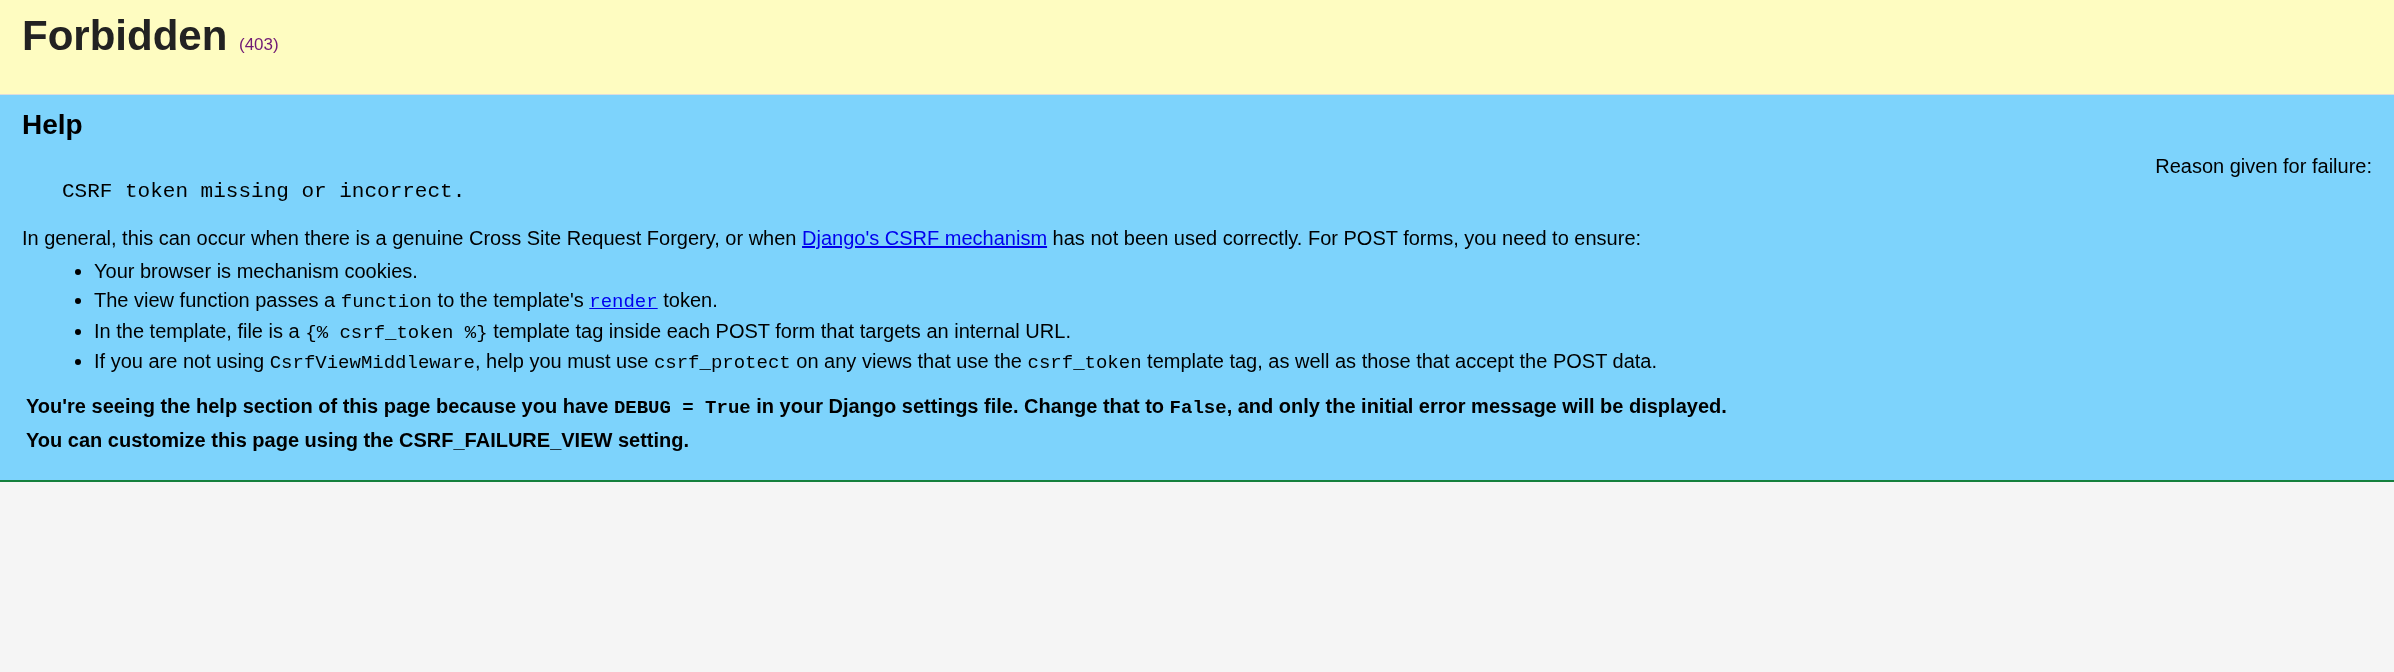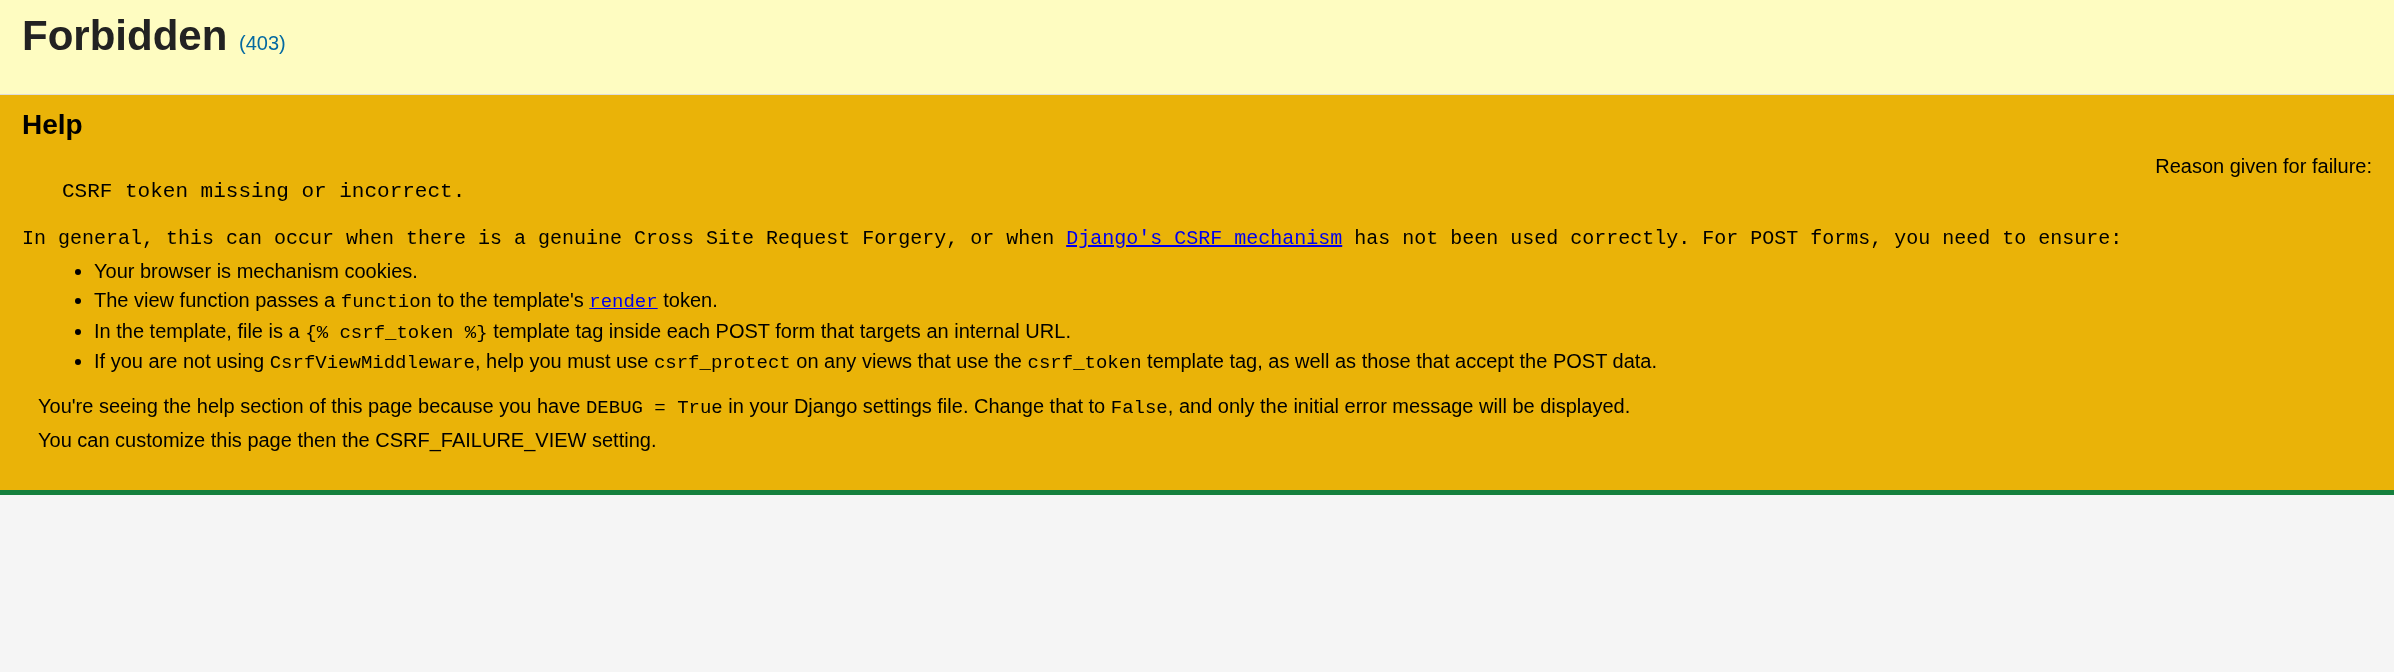--- a/index.html
+++ b/index.html
@@ -18,71 +18,71 @@
       padding: 12px 22px 18px 22px;
       border-bottom: 1px solid #ddd;
     }
     .header h1 {
       margin: 0 0 16px 0;
       font-size: 42px;
       font-weight: 600;
       color: #222;
     }
     .header h1 .code {
-      font-size: 20px;
+      font-size: 17px;
       font-weight: 400;
-      color: #0369a1;
+      color: #701a75;
     }
     .summary-msg {
       font-size: 20px;
       color: #000;
       margin: 0;
     }
     .help {
-      padding: 10px 22px 28px 22px;
-      background: #eab308;
-      border-bottom: 5px solid #15803d;
+      padding: 10px 22px 18px 22px;
+      background: #7dd3fc;
+      border-bottom: 2px solid #15803d;
     }
     .help h2 {
       margin: 4px 0 14px 0;
       font-size: 28px;
       font-weight: 700;
     }
     .reason-label {
       margin: 0 0 2px 0;
       text-align: right;
     }
     .reason-pre {
       margin: 0 0 24px 0;
       padding-left: 40px;
       font-family: "Courier New", Courier, monospace;
       font-size: 21px;
     }
     .intro {
       margin: 16px 0 8px 0;
-      font-family: Liberation Mono, monospace;
     }
     a {
       color: #0000EE;
       text-decoration: underline;
     }
     code, .mono {
       font-family: "Courier New", Courier, monospace;
       font-size: 0.95em;
     }
     ul {
       margin: 4px 0 18px 0;
       padding-left: 72px;
     }
     ul li {
       margin: 2px 0;
       line-height: 1.35;
     }
     .p {
-      margin: 10px 16px;
+      margin: 10px 4px;
+      font-weight: bold;
     }
   </style>
 </head>
 <body>
 
 <div class="header">
   <h1>
     <span>Forbidden</span>
     <span class="code">(403)</span>
   </h1>
@@ -110,14 +110,14 @@
     </li>
     <li>
       <span>If you are not using </span><code>CsrfViewMiddleware</code><span>, help you must use </span><code>csrf_protect</code><span> on any views that use the </span><code>csrf_token</code><span> template tag, as well as those that accept the POST data.</span>
     </li>
   </ul>
 
   <p class="p">
     <span>You're seeing the help section of this page because you have </span><code>DEBUG = True</code><span> in your Django settings file. Change that to </span><code>False</code><span>, and only the initial error message will be displayed.</span>
   </p>
 
-  <p class="p">You can customize this page then the CSRF_FAILURE_VIEW setting.</p>
+  <p class="p">You can customize this page using the CSRF_FAILURE_VIEW setting.</p>
 </div>
 
 </body></html>

